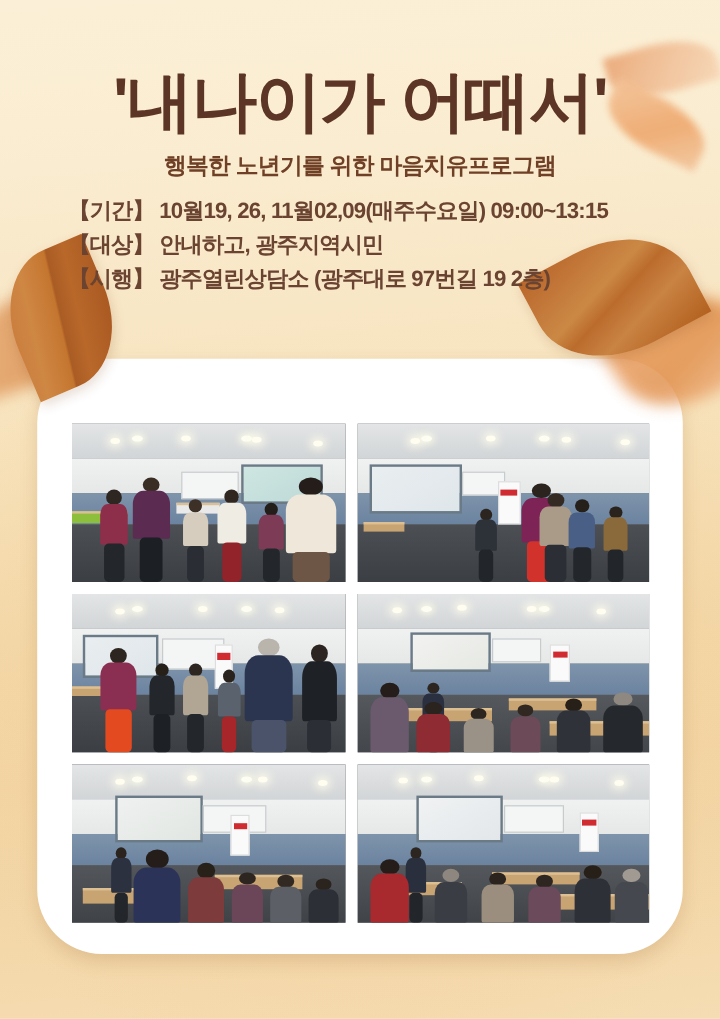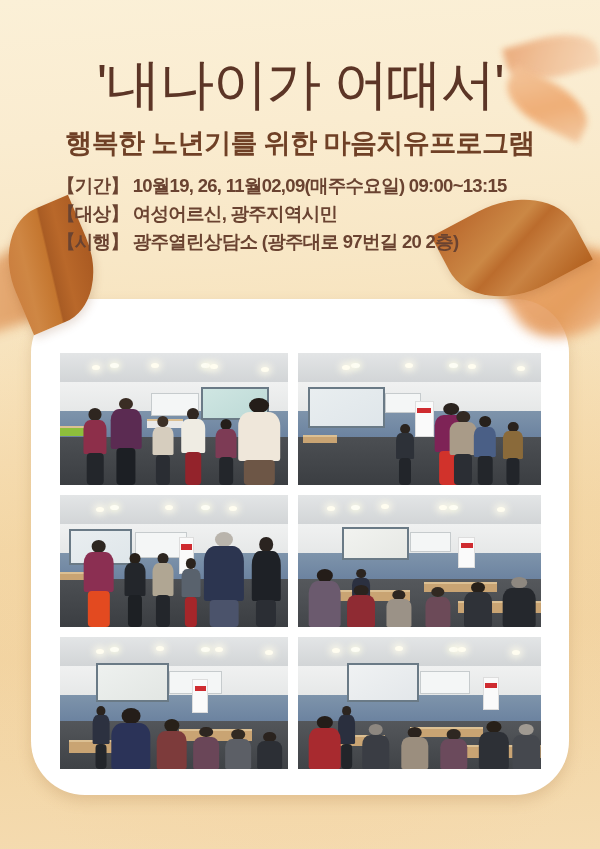--- a/index.html
+++ b/index.html
@@ -153,28 +153,28 @@
   .header {
     position: relative;
     z-index: 8;
     text-align: center;
     padding-top: 8px;
   }
   .title {
     margin: 0;
     font-size: 55px;
     line-height: 1.12;
-    font-weight: 400;
+    font-weight: 700;
     letter-spacing: -1.5px;
     color: #5c3526;
     padding-top: 46px;
   }
   .subtitle {
     margin: 9px 0 0 0;
-    font-size: 27px;
+    font-size: 19px;
     font-weight: 700;
     letter-spacing: -0.6px;
     color: #6f4026;
   }
 
   .info {
     position: relative;
     z-index: 8;
     margin: 11px 0 0 0;
     padding-left: 57px;
@@ -295,22 +295,22 @@
     <div class="leaf-shape"></div>
   </div>
 
   <div class="header">
     <h1 class="title">'내나이가 어때서'</h1>
     <p class="subtitle">행복한 노년기를 위한 마음치유프로그램</p>
   </div>
 
   <div class="info">
     <div class="info-line">【기간】 10월19, 26, 11월02,09(매주수요일) 09:00~13:15</div>
-    <div class="info-line">【대상】 여성어르신, 광주지역시민</div>
-    <div class="info-line">【시행】 광주열린상담소 (광주대로 97번길 20 2층)</div>
+    <div class="info-line">【대상】 안내하고, 광주지역시민</div>
+    <div class="info-line">【시행】 광주열린상담소 (광주대로 97번길 19 2층)</div>
   </div>
 
   <div class="leaf leaf-left-ghost">
     <div class="leaf-shape"></div>
   </div>
   <div class="leaf leaf-right-ghost">
     <div class="leaf-shape"></div>
   </div>
 
   <div class="card">

